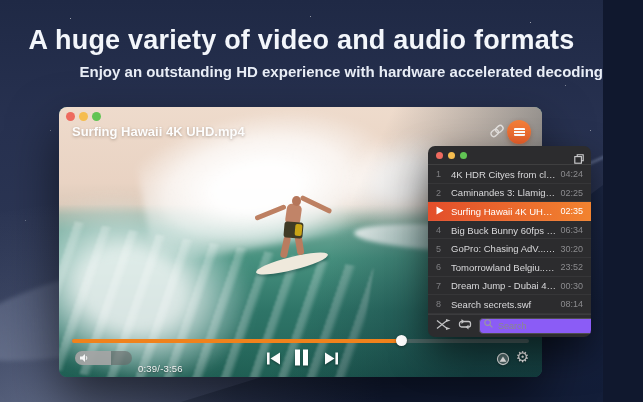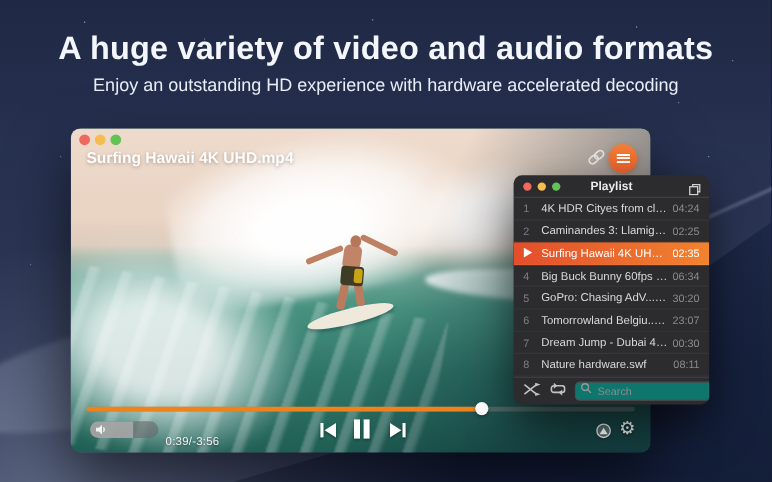--- a/index.html
+++ b/index.html
@@ -1,17 +1,17 @@
 <!DOCTYPE html>
 <html><head>
 <meta charset="utf-8">
 <style>
   html,body{margin:0;padding:0;background:#10182e;}
-  .stage{position:relative;width:643px;height:402px;overflow:hidden;
-         font-family:"Liberation Sans",sans-serif;-webkit-font-smoothing:antialiased;}
+  .stage{position:relative;width:572px;height:402px;overflow:hidden;
+         font-family:"Liberation Sans",sans-serif;padding-left:31px;-webkit-font-smoothing:antialiased;}
   
   .wp-base{position:absolute;inset:0;
     background:linear-gradient(180deg,#1f2945 0%,#273150 30%,#2b3553 55%,#242e4b 100%);}
   .stars{position:absolute;top:10px;left:10px;width:1px;height:1px;background:transparent;
     box-shadow:60px 8px rgba(255,255,255,.55),160px 22px rgba(255,255,255,.4),
       300px 6px rgba(255,255,255,.5),420px 30px rgba(255,255,255,.45),
       520px 12px rgba(255,255,255,.55),600px 40px rgba(255,255,255,.4),
       580px 120px rgba(255,255,255,.45),620px 200px rgba(255,255,255,.35),
       40px 120px rgba(255,255,255,.35),15px 210px rgba(255,255,255,.3),
       555px 75px rgba(255,255,255,.4),635px 150px rgba(255,255,255,.4);}
@@ -23,21 +23,21 @@
     transform:rotate(-24deg);filter:blur(1px);}
   .dune-left{position:absolute;left:-90px;bottom:-70px;width:460px;height:280px;
     background:radial-gradient(ellipse at 25% 75%,rgba(150,160,185,.5) 0%,rgba(150,160,185,.16) 42%,transparent 72%);
     transform:rotate(-9deg);}
   .dune-left2{position:absolute;left:-50px;bottom:55px;width:330px;height:80px;border-radius:50%;
     background:linear-gradient(100deg,rgba(175,185,210,.32),rgba(175,185,210,0) 70%);
     transform:rotate(-13deg);filter:blur(2px);}
   
   .hero{position:absolute;top:25px;left:0;width:100%;text-align:center;color:#f3f6fb;}
   .hero h1{margin:0;font-size:27px;font-weight:700;letter-spacing:.2px;}
-  .hero p{margin:7px 0 0;font-size:15px;color:#e9eef7;font-weight:400;}
+  .hero p{margin:7px 0 0;font-size:15px;color:#e9eef7;font-weight:700;text-align:right;}
   
   .player-window{position:absolute;left:59px;top:107px;width:483px;height:270px;
     border-radius:8px;overflow:hidden;box-shadow:0 22px 50px rgba(0,0,0,.55);}
   .video{position:absolute;inset:0;
     background:linear-gradient(180deg,#eedbcc 0%,#e9d3c3 28%,#ddcbbb 36%,#a3b5a6 40%,#69a292 46%,#47917f 56%,#2e7467 76%,#20605488 100%),
                linear-gradient(180deg,#45907f,#1e5c52);}
   .spray-main{position:absolute;left:82px;top:6px;width:255px;height:132px;
     background:radial-gradient(ellipse at 45% 55%,rgba(255,255,255,.98) 22%,rgba(255,255,255,.72) 46%,rgba(255,255,255,0) 72%);
     filter:blur(3px);transform:rotate(-10deg);}
   .spray-tail{position:absolute;left:278px;top:28px;width:130px;height:90px;
@@ -108,21 +108,21 @@
     box-shadow:inset 0 -1px rgba(255,255,255,.05);}
   .row .num{width:15px;font-size:9px;color:#7f7f82;flex:none;}
   .row .name{flex:1;font-size:9.5px;white-space:nowrap;overflow:hidden;text-overflow:ellipsis;padding-right:4px;}
   .row .dur{font-size:9px;color:#8b8b8e;flex:none;}
   .row.sel{background:linear-gradient(90deg,#e34e2b,#f2832f);}
   .row.sel .name,.row.sel .dur{color:#fff;}
   .row.sel .num{width:15px;}
   .pl-foot{position:absolute;left:0;bottom:0;width:100%;height:23px;display:flex;align-items:center;
     gap:7px;padding:0 8px;box-sizing:border-box;box-shadow:inset 0 1px rgba(255,255,255,.08);}
   .search{flex:1;height:14px;display:flex;gap:3px;padding:0 4px;
-    background:#0f766e;border:1px solid #4e4e50;border-radius:4px;}
+    background:#8b5cf6;border:1px solid #4e4e50;border-radius:4px;}
   .search input{flex:1;min-width:0;background:transparent;border:none;outline:none;
     font-size:9px;color:#dddddf;font-family:"Liberation Sans",sans-serif;}
   .search input::placeholder{color:#8a8a8c;}
 </style>
 </head>
 <body>
 
 <div class="stage">
   <div class="wp-base"></div>
   <div class="stars"></div>
@@ -220,21 +220,20 @@
     </button>
   </section>
 
   <aside class="playlist">
     <div class="pl-head">
       <div class="pl-dots">
         <div class="dot r"></div>
         <div class="dot y"></div>
         <div class="dot g"></div>
       </div>
-      <div class="pl-title">Playlist</div>
       <div class="detach">
         <svg width="10" height="10" viewBox="0 0 10 10">
           <rect x="0.8" y="2.6" width="6.6" height="6.6" fill="none" stroke="#cfcfd1" stroke-width="1.1"></rect>
           <path d="M3.2,2.6 V0.8 H9.2 V6.8 H7.4" fill="none" stroke="#cfcfd1" stroke-width="1.1"></path>
         </svg>
       </div>
     </div>
 
     <div class="row">
       <span class="num">1</span>
@@ -261,31 +260,31 @@
       <span class="dur">06:34</span>
     </div>
     <div class="row">
       <span class="num">5</span>
       <span class="name">GoPro: Chasing AdV...ure 4K.mp4</span>
       <span class="dur">30:20</span>
     </div>
     <div class="row">
       <span class="num">6</span>
       <span class="name">Tomorrowland Belgiu...vie 4K.mkv</span>
-      <span class="dur">23:07</span>
+      <span class="dur">23:52</span>
     </div>
     <div class="row">
       <span class="num">7</span>
       <span class="name">Dream Jump - Dubai 4K.wmv</span>
       <span class="dur">00:30</span>
     </div>
     <div class="row">
       <span class="num">8</span>
-      <span class="name">Nature hardware.swf</span>
-      <span class="dur">08:11</span>
+      <span class="name">Search secrets.swf</span>
+      <span class="dur">08:14</span>
     </div>
 
     <div class="pl-foot">
       <button class="t-btn" style="position:static;">
         <svg width="15" height="11" viewBox="0 0 15 11">
           <path d="M1,1.5 L11,9.5" stroke="#c3c3c5" stroke-width="1.3" fill="none"></path>
           <path d="M1,9.5 L11,1.5" stroke="#c3c3c5" stroke-width="1.3" fill="none"></path>
           <polygon points="10,0 14.5,1.5 10,3" fill="#c3c3c5"></polygon>
           <polygon points="10,8 14.5,9.5 10,11" fill="#c3c3c5"></polygon>
         </svg>

